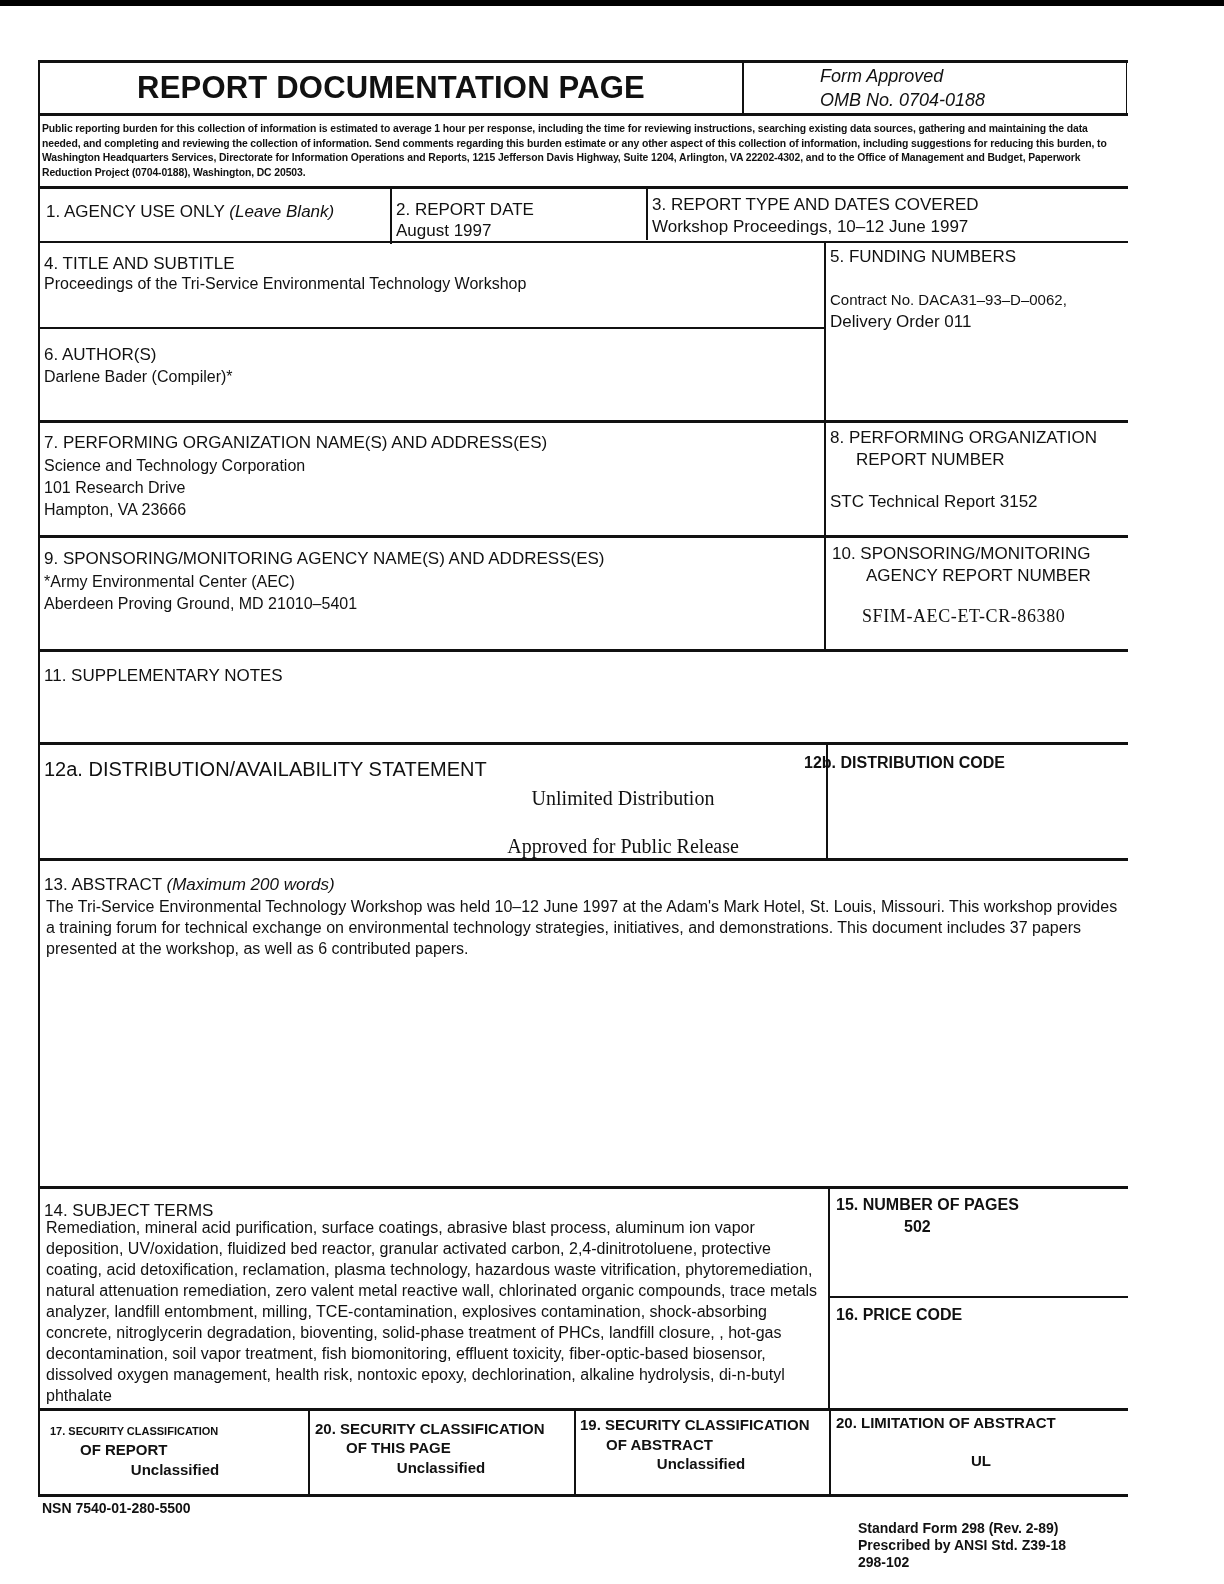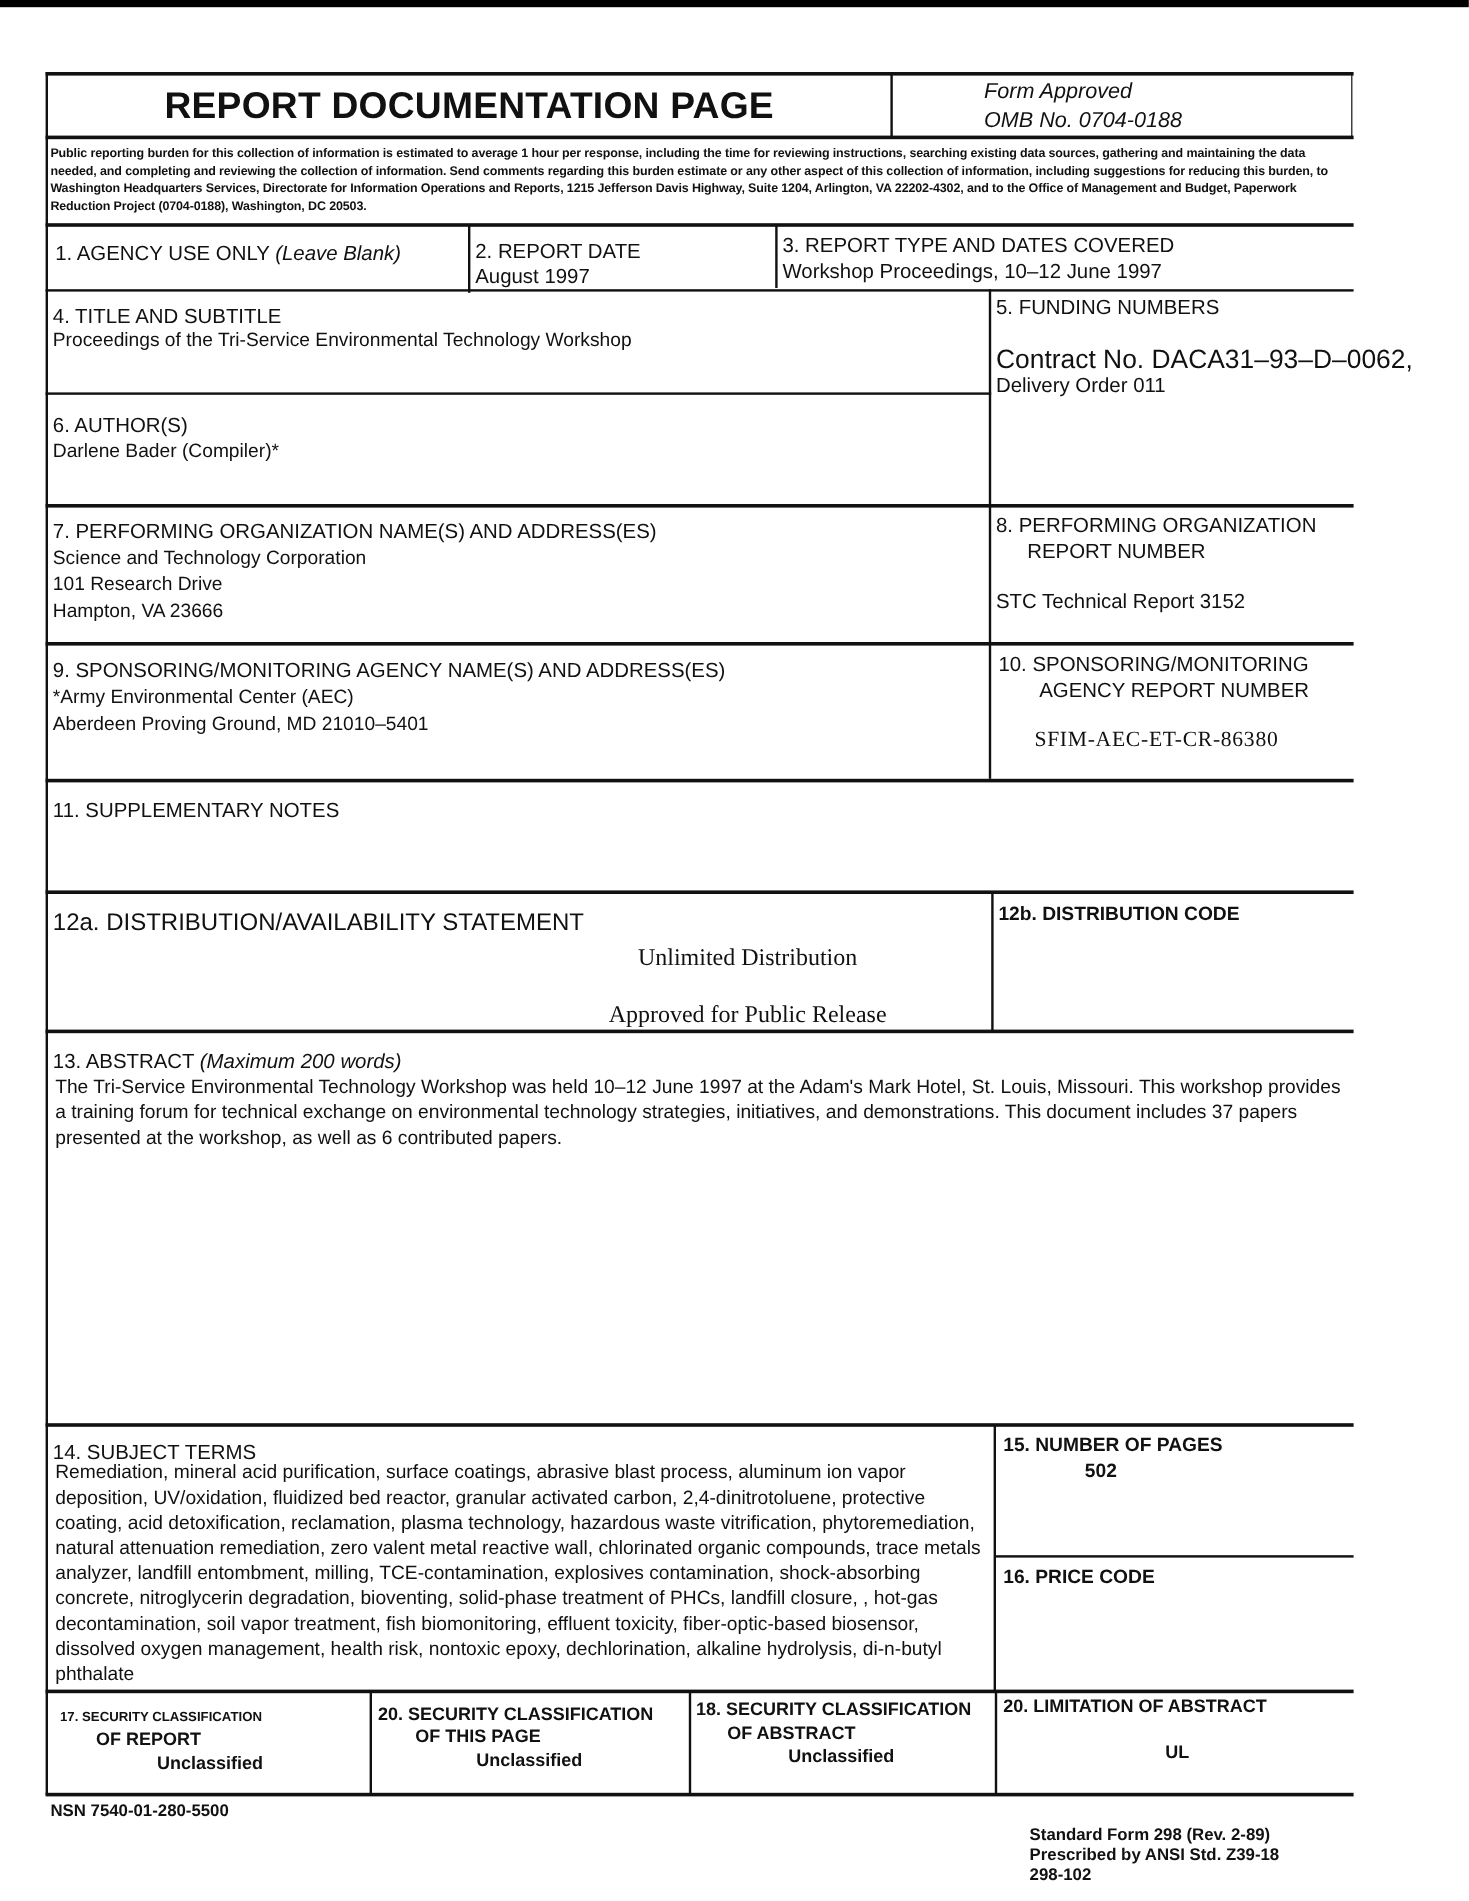--- a/index.html
+++ b/index.html
@@ -55,21 +55,21 @@
 <div class="val" style="left:652px; top:216px; font-size:17px;">Workshop Proceedings, 10–12 June 1997</div>
 <div class="hline" style="left:38px; top:241px; width:1090px;"></div>
 
 <div class="vline" style="left:824px; top:241px; height:408px;"></div>
 
 <div class="lbl" style="left:44px; top:253px;">4.  TITLE AND SUBTITLE</div>
 <div class="val" style="left:44px; top:273px;">Proceedings of the Tri-Service Environmental Technology Workshop</div>
 <div class="hline" style="left:38px; top:327px; width:788px;"></div>
 
 <div class="lbl" style="left:830px; top:246px;">5.  FUNDING NUMBERS</div>
-<div class="val" style="left:830px; top:289px; font-size:22px;">Contract No. DACA31–93–D–0062,</div>
+<div class="val" style="left:830px; top:289px; font-size:15px;">Contract No. DACA31–93–D–0062,</div>
 <div class="val" style="left:830px; top:311px; font-size:17px;">Delivery Order 011</div>
 
 <div class="lbl" style="left:44px; top:344px;">6.  AUTHOR(S)</div>
 <div class="val" style="left:44px; top:366px;">Darlene Bader (Compiler)*</div>
 <div class="hline thick" style="left:38px; top:420px; width:1090px;"></div>
 
 <div class="lbl" style="left:44px; top:432px;">7.  PERFORMING ORGANIZATION NAME(S) AND ADDRESS(ES)</div>
 <div class="val" style="left:44px; top:455px;">Science and Technology Corporation</div>
 <div class="val" style="left:44px; top:477px;">101 Research Drive</div>
 <div class="val" style="left:44px; top:499px;">Hampton, VA  23666</div>
@@ -88,21 +88,21 @@
 <div class="val serif" style="left:862px; top:605px; font-size:18px; letter-spacing:0.6px;">SFIM-AEC-ET-CR-86380</div>
 <div class="hline thick" style="left:38px; top:649px; width:1090px;"></div>
 
 <div class="lbl" style="left:44px; top:665px;">11.  SUPPLEMENTARY NOTES</div>
 <div class="hline thick" style="left:38px; top:742px; width:1090px;"></div>
 
 <div class="lbl" style="left:44px; top:758px; font-weight:normal; font-size:20px;">12a.  DISTRIBUTION/AVAILABILITY STATEMENT</div>
 <div class="val serif center" style="left:488px; top:786px; width:270px; font-size:20px; line-height:24px;">Unlimited Distribution</div>
 <div class="val serif center" style="left:488px; top:834px; width:270px; font-size:20px; line-height:24px;">Approved for Public Release</div>
 <div class="vline" style="left:826px; top:744px; height:116px;"></div>
-<div class="lbl" style="left:832px; top:752px; font-weight:bold; font-size:16px;">12b.  DISTRIBUTION CODE</div>
+<div class="lbl" style="left:804px; top:752px; font-weight:bold; font-size:16px;">12b.  DISTRIBUTION CODE</div>
 <div class="hline thick" style="left:38px; top:858px; width:1090px;"></div>
 
 <div class="lbl" style="left:44px; top:874px;">
   <span>13.  ABSTRACT </span><span class="it">(Maximum 200 words)</span>
 </div>
 <div class="abstract">The Tri-Service Environmental Technology Workshop was held 10–12 June 1997 at the Adam's Mark Hotel, St. Louis, Missouri.  This workshop provides a training forum for technical exchange on environmental technology strategies, initiatives, and demonstrations.  This document includes 37 papers presented at the workshop, as well as 6 contributed papers.</div>
 <div class="hline thick" style="left:38px; top:1186px; width:1090px;"></div>
 
 <div class="lbl" style="left:44px; top:1200px;">14.  SUBJECT TERMS</div>
 <div class="terms">Remediation, mineral acid purification, surface coatings, abrasive blast process, aluminum ion vapor deposition, UV/oxidation, fluidized bed reactor, granular activated carbon, 2,4-dinitrotoluene, protective coating, acid detoxification, reclamation, plasma technology, hazardous waste vitrification, phytoremediation, natural attenuation remediation, zero valent metal reactive wall, chlorinated organic compounds, trace metals analyzer, landfill entombment, milling, TCE-contamination, explosives contamination, shock-absorbing concrete, nitroglycerin degradation, bioventing, solid-phase treatment of PHCs, landfill closure, , hot-gas decontamination, soil vapor treatment, fish biomonitoring, effluent toxicity,  fiber-optic-based biosensor, dissolved oxygen management, health risk, nontoxic epoxy, dechlorination, alkaline hydrolysis, di-n-butyl phthalate</div>
@@ -118,21 +118,21 @@
 <div class="lbl" style="left:50px; top:1420px; font-size:11px; font-weight:bold;">17.  SECURITY CLASSIFICATION</div>
 <div class="lbl" style="left:80px; top:1439px; font-size:15px; font-weight:bold;">OF REPORT</div>
 <div class="val center" style="left:80px; top:1459px; width:190px; font-size:15px; font-weight:bold;">Unclassified</div>
 <div class="vline" style="left:308px; top:1410px; height:86px;"></div>
 
 <div class="lbl" style="left:315px; top:1418px; font-size:15px; font-weight:bold;">20.  SECURITY CLASSIFICATION</div>
 <div class="lbl" style="left:346px; top:1437px; font-size:15px; font-weight:bold;">OF THIS PAGE</div>
 <div class="val center" style="left:346px; top:1457px; width:190px; font-size:15px; font-weight:bold;">Unclassified</div>
 <div class="vline" style="left:574px; top:1410px; height:86px;"></div>
 
-<div class="lbl" style="left:580px; top:1414px; font-size:15px; font-weight:bold;">18. SECURITY CLASSIFICATION</div>
+<div class="lbl" style="left:580px; top:1414px; font-size:15px; font-weight:bold;">19. SECURITY CLASSIFICATION</div>
 <div class="lbl" style="left:606px; top:1434px; font-size:15px; font-weight:bold;">OF ABSTRACT</div>
 <div class="val center" style="left:606px; top:1453px; width:190px; font-size:15px; font-weight:bold;">Unclassified</div>
 <div class="vline" style="left:829px; top:1410px; height:86px;"></div>
 
 <div class="lbl" style="left:836px; top:1412px; font-size:15px; font-weight:bold;">20.  LIMITATION OF ABSTRACT</div>
 <div class="val center bold" style="left:836px; top:1450px; width:290px; font-size:15px;">UL</div>
 <div class="hline thick" style="left:38px; top:1494px; width:1090px;"></div>
 
 <div class="footer" style="left:42px; top:1500px;">NSN 7540-01-280-5500</div>
 <div class="footer" style="left:858px; top:1520px;">

